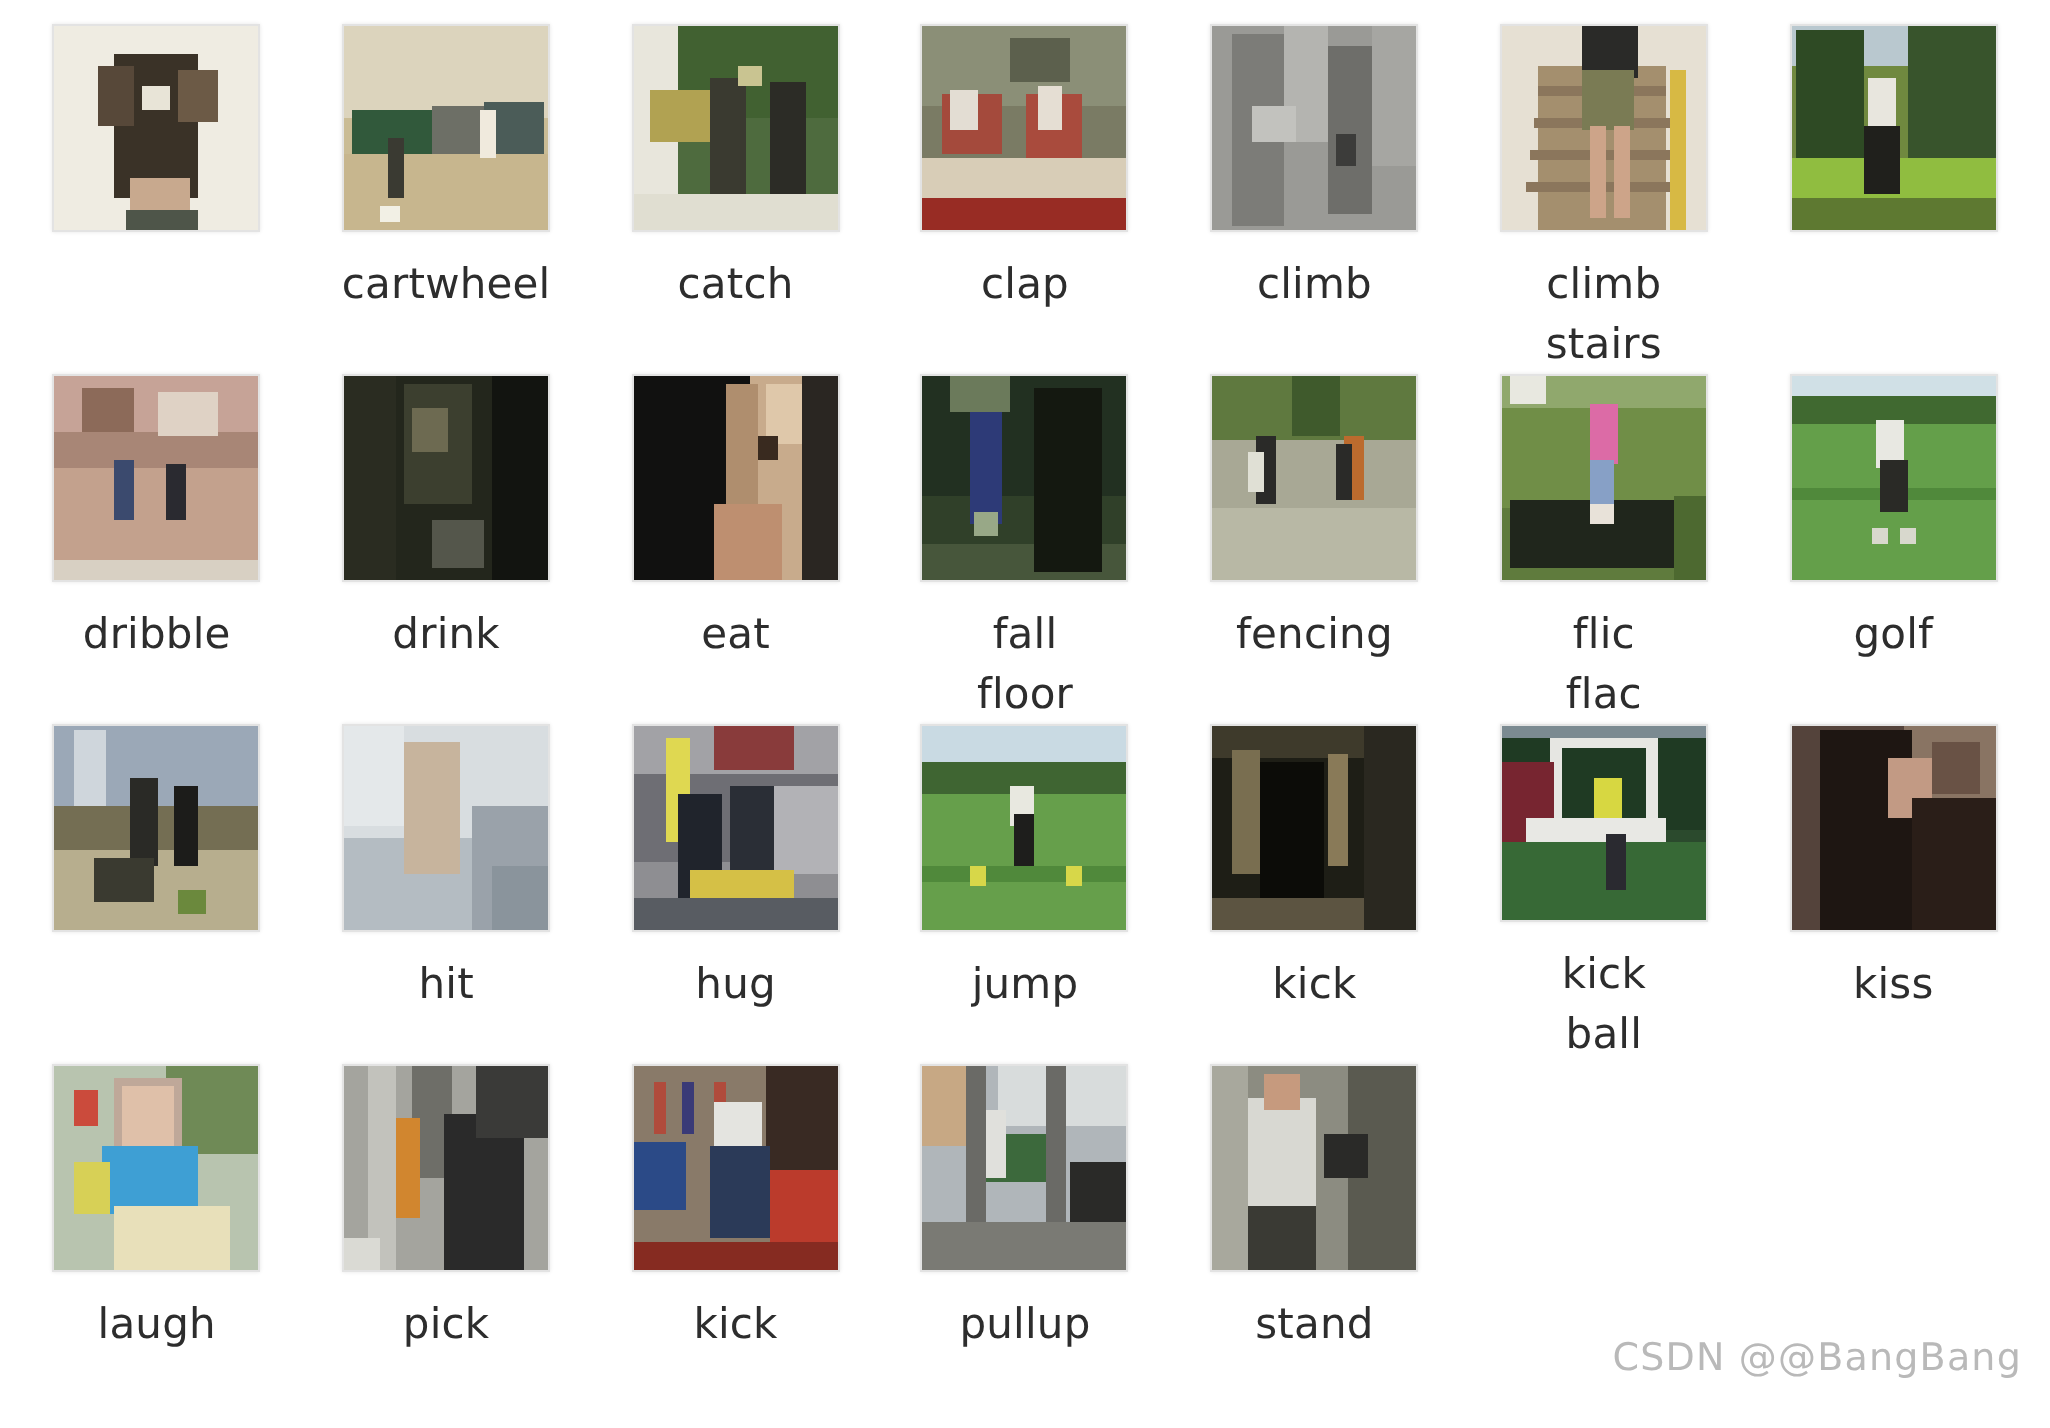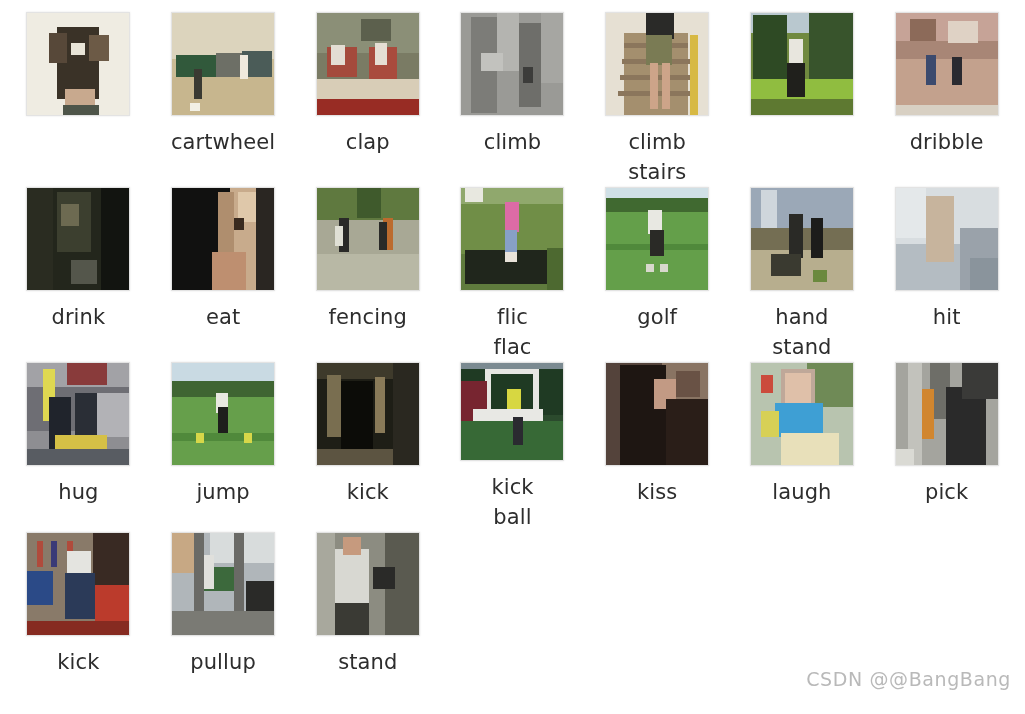--- a/index.html
+++ b/index.html
@@ -97,20 +97,32 @@
         <span class="lyr" style="background: rgb(109, 111, 102); left: 44px; top: 40px; width: 26px; height: 24px;"></span>
         <span class="lyr" style="background: rgb(74, 92, 88); left: 70px; top: 38px; width: 30px; height: 26px;"></span>
         <span class="lyr" style="background: rgb(200, 182, 140); left: 0px; top: 64px; width: 104px; height: 40px;"></span>
         <span class="lyr" style="background: rgb(240, 234, 220); left: 68px; top: 42px; width: 8px; height: 24px;"></span>
         <span class="lyr" style="background: rgb(58, 58, 50); left: 22px; top: 56px; width: 8px; height: 30px;"></span>
         <span class="lyr" style="background: rgb(242, 240, 228); left: 18px; top: 90px; width: 10px; height: 8px;"></span>
       </div>
       <div class="caption">cartwheel</div>
     </div>
     <div class="cell">
+      <div class="thumb" style="background: rgb(77, 107, 60);">
+        <span class="lyr" style="background: rgb(232, 230, 220); left: 0px; top: 0px; width: 22px; height: 104px;"></span>
+        <span class="lyr" style="background: rgb(64, 98, 47); left: 22px; top: 0px; width: 82px; height: 46px;"></span>
+        <span class="lyr" style="background: rgb(178, 162, 78); left: 8px; top: 32px; width: 30px; height: 26px;"></span>
+        <span class="lyr" style="background: rgb(58, 58, 48); left: 38px; top: 26px; width: 18px; height: 58px;"></span>
+        <span class="lyr" style="background: rgb(44, 44, 38); left: 68px; top: 28px; width: 18px; height: 56px;"></span>
+        <span class="lyr" style="background: rgb(201, 196, 142); left: 52px; top: 20px; width: 12px; height: 10px;"></span>
+        <span class="lyr" style="background: rgb(224, 222, 208); left: 0px; top: 84px; width: 104px; height: 20px;"></span>
+      </div>
+      <div class="caption">catch</div>
+    </div>
+    <div class="cell">
       <div class="thumb" style="background: rgb(122, 123, 99);">
         <span class="lyr" style="background: rgb(139, 143, 118); left: 0px; top: 0px; width: 104px; height: 40px;"></span>
         <span class="lyr" style="background: rgb(92, 96, 76); left: 44px; top: 6px; width: 30px; height: 22px;"></span>
         <span class="lyr" style="background: rgb(168, 73, 58); left: 10px; top: 34px; width: 30px; height: 30px;"></span>
         <span class="lyr" style="background: rgb(227, 221, 210); left: 14px; top: 32px; width: 14px; height: 20px;"></span>
         <span class="lyr" style="background: rgb(173, 74, 59); left: 52px; top: 34px; width: 28px; height: 34px;"></span>
         <span class="lyr" style="background: rgb(229, 222, 210); left: 58px; top: 30px; width: 12px; height: 22px;"></span>
         <span class="lyr" style="background: rgb(217, 205, 182); left: 0px; top: 66px; width: 104px; height: 24px;"></span>
         <span class="lyr" style="background: rgb(156, 43, 34); left: 0px; top: 86px; width: 104px; height: 18px;"></span>
       </div>
@@ -186,20 +198,33 @@
         <span class="lyr" style="background: rgb(201, 171, 138); left: 58px; top: 0px; width: 30px; height: 104px;"></span>
         <span class="lyr" style="background: rgb(176, 142, 108); left: 46px; top: 4px; width: 16px; height: 60px;"></span>
         <span class="lyr" style="background: rgb(224, 200, 168); left: 66px; top: 4px; width: 18px; height: 30px;"></span>
         <span class="lyr" style="background: rgb(58, 42, 30); left: 62px; top: 30px; width: 10px; height: 12px;"></span>
         <span class="lyr" style="background: rgb(192, 143, 110); left: 40px; top: 64px; width: 34px; height: 40px;"></span>
         <span class="lyr" style="background: rgb(42, 38, 34); left: 84px; top: 0px; width: 20px; height: 104px;"></span>
       </div>
       <div class="caption">eat</div>
     </div>
     <div class="cell">
+      <div class="thumb" style="background: rgb(28, 36, 24);">
+        <span class="lyr" style="background: rgb(34, 48, 32); left: 0px; top: 0px; width: 104px; height: 104px;"></span>
+        <span class="lyr" style="background: rgb(47, 64, 40); left: 0px; top: 60px; width: 104px; height: 44px;"></span>
+        <span class="lyr" style="background: rgb(70, 86, 58); left: 0px; top: 84px; width: 104px; height: 20px;"></span>
+        <span class="lyr" style="background: rgb(44, 58, 122); left: 24px; top: 18px; width: 16px; height: 56px;"></span>
+        <span class="lyr" style="background: rgb(20, 24, 16); left: 56px; top: 6px; width: 34px; height: 92px;"></span>
+        <span class="lyr" style="background: rgb(151, 168, 134); left: 26px; top: 68px; width: 12px; height: 12px;"></span>
+        <span class="lyr" style="background: rgb(106, 122, 90); left: 14px; top: 0px; width: 30px; height: 18px;"></span>
+      </div>
+      <div class="caption">fall
+floor</div>
+    </div>
+    <div class="cell">
       <div class="thumb" style="background: rgb(154, 154, 132);">
         <span class="lyr" style="background: rgb(94, 122, 60); left: 0px; top: 0px; width: 104px; height: 34px;"></span>
         <span class="lyr" style="background: rgb(62, 90, 42); left: 40px; top: 0px; width: 24px; height: 30px;"></span>
         <span class="lyr" style="background: rgb(168, 168, 148); left: 0px; top: 32px; width: 104px; height: 72px;"></span>
         <span class="lyr" style="background: rgb(184, 184, 164); left: 0px; top: 66px; width: 104px; height: 38px;"></span>
         <span class="lyr" style="background: rgb(42, 42, 40); left: 22px; top: 30px; width: 10px; height: 34px;"></span>
         <span class="lyr" style="background: rgb(224, 224, 212); left: 18px; top: 38px; width: 8px; height: 20px;"></span>
         <span class="lyr" style="background: rgb(192, 106, 42); left: 66px; top: 30px; width: 10px; height: 32px;"></span>
         <span class="lyr" style="background: rgb(42, 42, 40); left: 62px; top: 34px; width: 8px; height: 28px;"></span>
       </div>
@@ -236,22 +261,20 @@
       <div class="thumb" style="background: rgb(138, 138, 112);">
         <span class="lyr" style="background: rgb(154, 168, 184); left: 0px; top: 0px; width: 104px; height: 44px;"></span>
         <span class="lyr" style="background: rgb(207, 214, 220); left: 10px; top: 2px; width: 16px; height: 40px;"></span>
         <span class="lyr" style="background: rgb(116, 110, 82); left: 0px; top: 40px; width: 104px; height: 30px;"></span>
         <span class="lyr" style="background: rgb(184, 174, 140); left: 0px; top: 62px; width: 104px; height: 42px;"></span>
         <span class="lyr" style="background: rgb(42, 42, 38); left: 38px; top: 26px; width: 14px; height: 44px;"></span>
         <span class="lyr" style="background: rgb(28, 28, 26); left: 60px; top: 30px; width: 12px; height: 40px;"></span>
         <span class="lyr" style="background: rgb(58, 58, 48); left: 20px; top: 66px; width: 30px; height: 22px;"></span>
         <span class="lyr" style="background: rgb(106, 138, 58); left: 62px; top: 82px; width: 14px; height: 12px;"></span>
       </div>
-      <div class="caption">hand
-stand</div>
     </div>
     <div class="cell">
       <div class="thumb" style="background: rgb(198, 205, 208);">
         <span class="lyr" style="background: rgb(216, 221, 224); left: 0px; top: 0px; width: 104px; height: 104px;"></span>
         <span class="lyr" style="background: rgb(180, 188, 194); left: 0px; top: 56px; width: 104px; height: 48px;"></span>
         <span class="lyr" style="background: rgb(154, 162, 170); left: 64px; top: 40px; width: 40px; height: 64px;"></span>
         <span class="lyr" style="background: rgb(200, 180, 156); left: 30px; top: 8px; width: 28px; height: 66px;"></span>
         <span class="lyr" style="background: rgb(228, 232, 234); left: 0px; top: 0px; width: 30px; height: 50px;"></span>
         <span class="lyr" style="background: rgb(138, 148, 156); left: 74px; top: 70px; width: 30px; height: 34px;"></span>
       </div>

